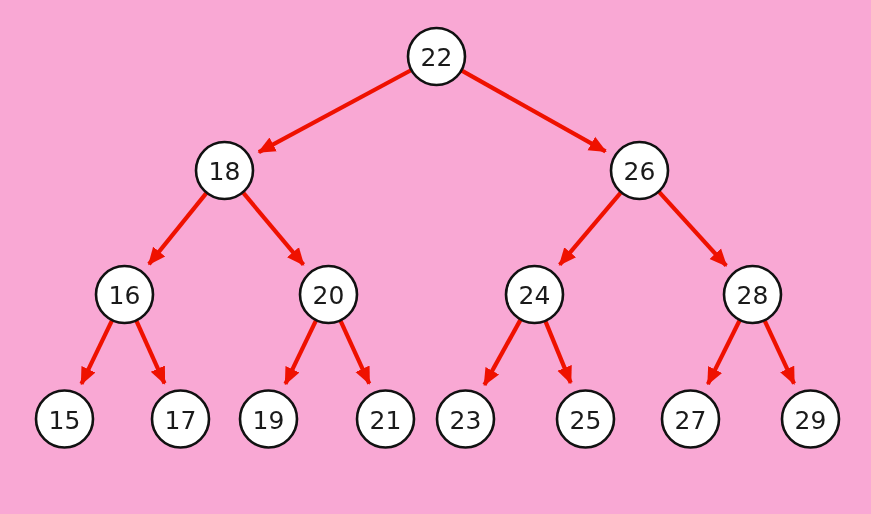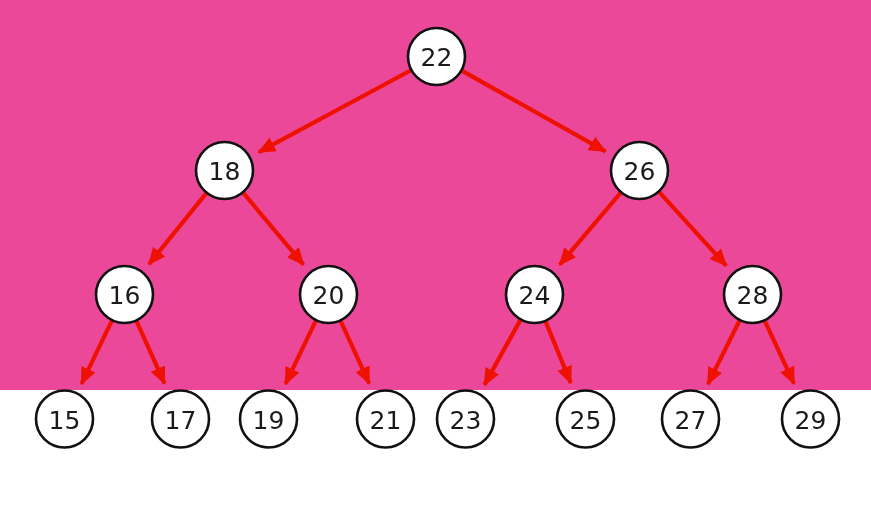--- a/index.html
+++ b/index.html
@@ -10,22 +10,22 @@
   }
   body {
     width: 871px;
     height: 514px;
     font-family: "DejaVu Sans", "Liberation Sans", sans-serif;
     overflow: hidden;
   }
   #tree-canvas {
     position: relative;
     width: 871px;
-    height: 390px;
-    background: #ec4899;
+    height: 514px;
+    background: #f9a8d4;
   }
   svg.tree-svg {
     position: absolute;
     top: 0;
     left: 0;
     width: 871px;
     height: 514px;
     display: block;
   }
   .node-circle {

